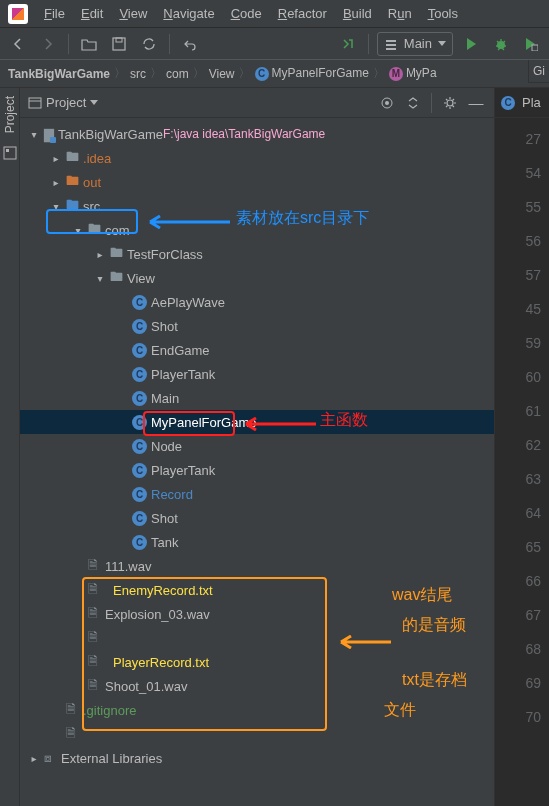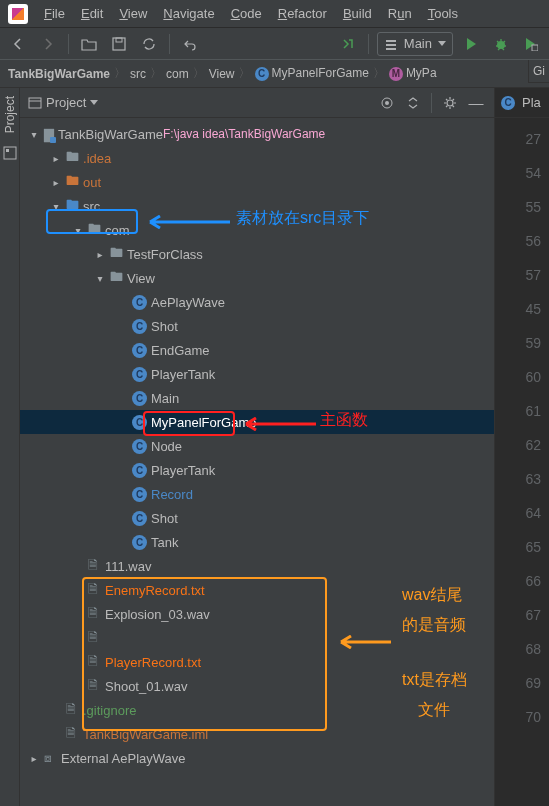--- a/index.html
+++ b/index.html
@@ -36,21 +36,21 @@
 .chevron { width: 12px; font-size: 10px; color: #afb1b3; display: inline-flex; justify-content: center; }
 .chevron.blank { visibility: hidden; }
 .folder-icon { color: #87939a; margin: 0 4px; font-size: 13px; }
 .folder-icon.orange { color: #c9743a; }
 .folder-icon.module { color: #87939a; position: relative; }
 .mod-dot { position: absolute; width: 6px; height: 6px; background: #4a88c7; border-radius: 1px; right: -2px; bottom: -1px; }
 .class-icon { width: 15px; height: 15px; border-radius: 50%; background: #4a88c7; color: #1e3a5f; font-size: 10px; font-weight: bold; display: inline-flex; align-items: center; justify-content: center; margin: 0 4px; }
 .file-icon { width: 13px; margin: 0 4px; color: #87939a; font-size: 12px; }
 .node-label { color: #bbb; }
 .node-label.orange { color: #c9743a; }
-.node-label.red { color: #f97316; }
+.node-label.red { color: #fde047; margin-left: 8px; }
 .node-label.blue { color: #4a88c7; }
 .node-label.green { color: #5c9b5c; }
 .path-suffix { color: #f9a8d4; font-size: 12px; }
 .editor-col { width: 55px; background: #2b2b2b; border-left: 1px solid #323232; display: flex; flex-direction: column; }
 .editor-tab { height: 30px; display: flex; align-items: center; padding: 0 6px; color: #bbb; gap: 4px; border-bottom: 1px solid #323232; }
 .line-numbers { flex: 1; padding: 4px 8px 4px 0; text-align: right; color: #606366; font-family: Consolas, monospace; font-size: 14px; line-height: 34px; }
 .annot { position: absolute; pointer-events: none; }
 .box-blue { border: 2px solid #1e90ff; border-radius: 4px; }
 .box-red { border: 2px solid #ff2020; border-radius: 4px; }
 .box-orange { border: 2px solid #ff9a1e; border-radius: 4px; }
@@ -330,26 +330,25 @@
           <span class="node-label ">Shoot_01.wav</span>
         </div>
         <div class="tree-row" style="padding-left: 30px;">
           <span class="chevron blank">▸</span>
           <span class="file-icon">🗎</span>
           <span class="node-label green">.gitignore</span>
         </div>
         <div class="tree-row" style="padding-left: 30px;">
           <span class="chevron blank">▸</span>
           <span class="file-icon">🗎</span>
-          <span class="node-label orange">TankBigWarGame.iml</span>
         </div>
         <div class="tree-row" style="padding-left: 8px;">
           <span class="chevron">▸</span>
           <span class="file-icon">⧈</span>
-          <span class="node-label ">External AePlayWave</span>
+          <span class="node-label ">External Libraries</span>
         </div>
       </div>
   </div>
 
   <div class="editor-col">
     <div class="editor-tab">
       <span class="crumb-icon ci-c">C</span>
       <span>Pla</span>
     </div>
     <div class="line-numbers" id="line-numbers">
@@ -386,16 +385,16 @@
 <div class="annot box-red" style="left:143px;top:411px;width:92px;height:25px"></div>
 <svg class="annot" style="left:238px;top:417px" width="80" height="14">
     <path d="M78 7 L8 7 M8 7 l10 -6 M8 7 l10 6" stroke="#ff2020" stroke-width="3" fill="none"></path>
   </svg>
 <div class="annot annot-text red-text" style="left:320px;top:410px">主函数</div>
 
 <div class="annot box-orange" style="left:82px;top:577px;width:245px;height:154px"></div>
 <svg class="annot" style="left:333px;top:635px" width="60" height="14">
     <path d="M58 7 L8 7 M8 7 l10 -6 M8 7 l10 6" stroke="#ff9a1e" stroke-width="3" fill="none"></path>
   </svg>
-<div class="annot annot-text orange-text" style="left:402px;top:585px">wav结尾</div>
+<div class="annot annot-text orange-text" style="left:392px;top:585px">wav结尾</div>
 <div class="annot annot-text orange-text" style="left:402px;top:615px">的是音频</div>
 <div class="annot annot-text orange-text" style="left:402px;top:670px">txt是存档</div>
-<div class="annot annot-text orange-text" style="left:418px;top:700px">文件</div>
+<div class="annot annot-text orange-text" style="left:384px;top:700px">文件</div>
 
 </body></html>

